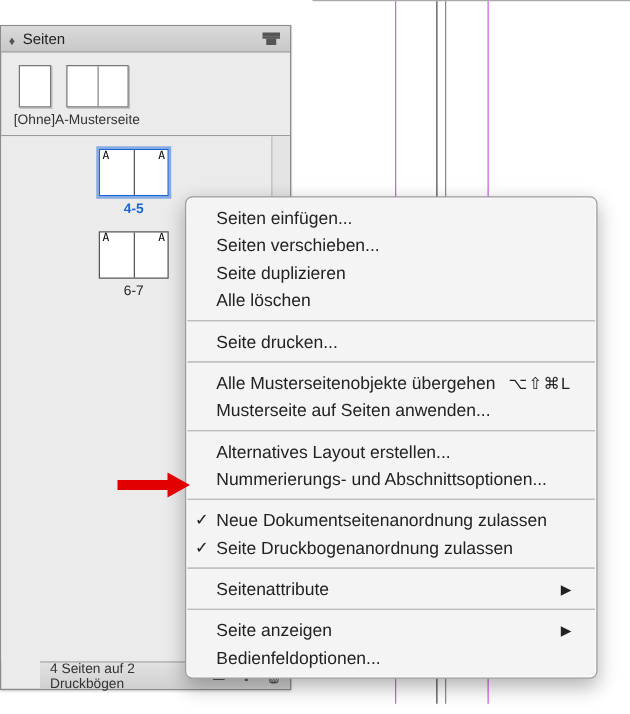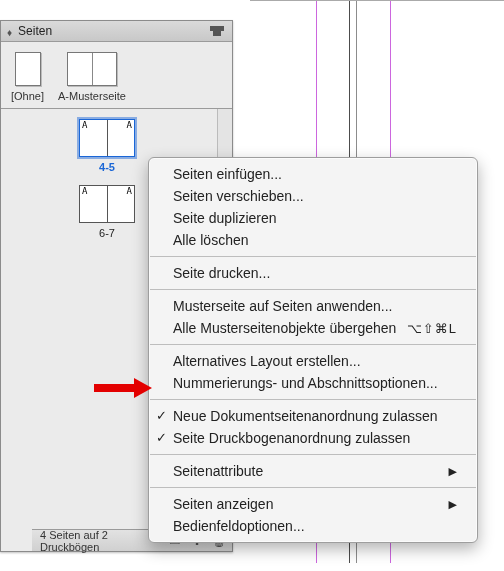--- a/index.html
+++ b/index.html
@@ -58,21 +58,21 @@
     display:flex; flex-direction:column; justify-content:space-between;
     padding:2px 2px;
   }
   .menu-btn span { height:2px; background:#555; display:block; }
   .menu-btn .dn { height:0; width:0; border-left:4px solid transparent;border-right:4px solid transparent;border-top:5px solid #555; align-self:center;}
   
   .masters {
     padding: 10px 10px 6px 10px;
     border-bottom: 1px solid #9a9a9a;
     display:flex;
-    gap: 14px;
+    gap: 0;
   }
   .master-item { text-align:center; font-size:11px; color:#333;}
   .single-page {
     width: 26px; height: 34px; background:#fff; border:1px solid #777; margin:0 auto 4px auto;
     box-shadow: 1px 1px 0 #bbb;
   }
   .spread-th {
     width: 50px; height: 34px; background:#fff; border:1px solid #777; margin:0 auto 4px auto;
     position:relative;
     box-shadow: 1px 1px 0 #bbb;
@@ -248,26 +248,26 @@
     </div>
   <div class="menu-item">
       <span>Alle löschen</span>
     </div>
   <div class="menu-sep"></div>
   <div class="menu-item">
       <span>Seite drucken...</span>
     </div>
   <div class="menu-sep"></div>
   <div class="menu-item">
-      <span>Musterseite auf Seiten anwenden...</span>
-    </div>
-  <div class="menu-item">
       <span>Alle Musterseitenobjekte übergehen</span>
       <span class="shortcut">⌥⇧⌘L</span>
     </div>
+  <div class="menu-item">
+      <span>Musterseite auf Seiten anwenden...</span>
+    </div>
   <div class="menu-sep"></div>
   <div class="menu-item">
       <span>Alternatives Layout erstellen...</span>
     </div>
   <div class="menu-item">
       <span>Nummerierungs- und Abschnittsoptionen...</span>
     </div>
   <div class="menu-sep"></div>
   <div class="menu-item check">
       <span>Neue Dokumentseitenanordnung zulassen</span>
@@ -275,21 +275,21 @@
   <div class="menu-item check">
       <span>Seite Druckbogenanordnung zulassen</span>
     </div>
   <div class="menu-sep"></div>
   <div class="menu-item">
       <span>Seitenattribute</span>
       <span class="arrow">▶</span>
     </div>
   <div class="menu-sep"></div>
   <div class="menu-item">
-      <span>Seiten anzeigen</span>
+      <span>Seite anzeigen</span>
       <span class="arrow">▶</span>
     </div>
   <div class="menu-item">
       <span>Bedienfeldoptionen...</span>
     </div>
 </div>
 
 <div class="red-arrow">
   <div class="shaft"></div>
   <div class="head"></div>

